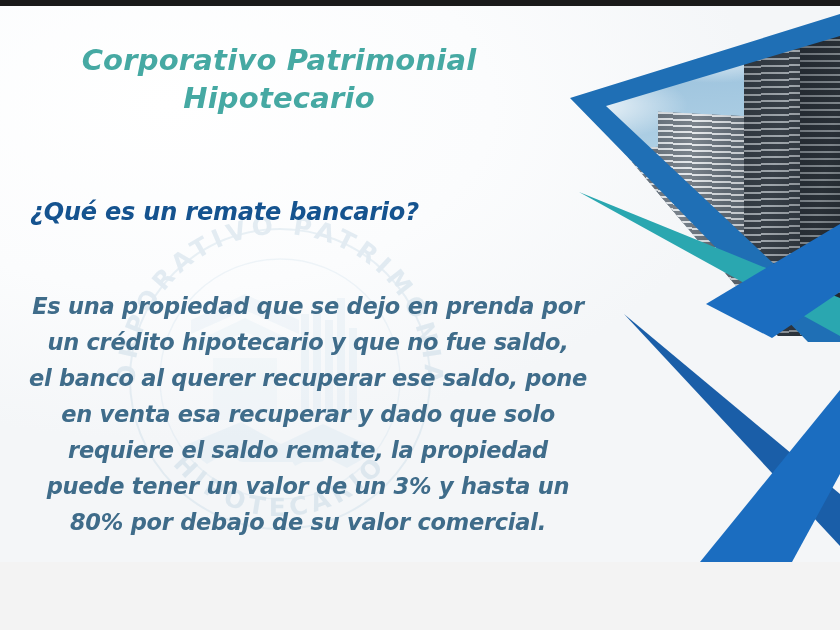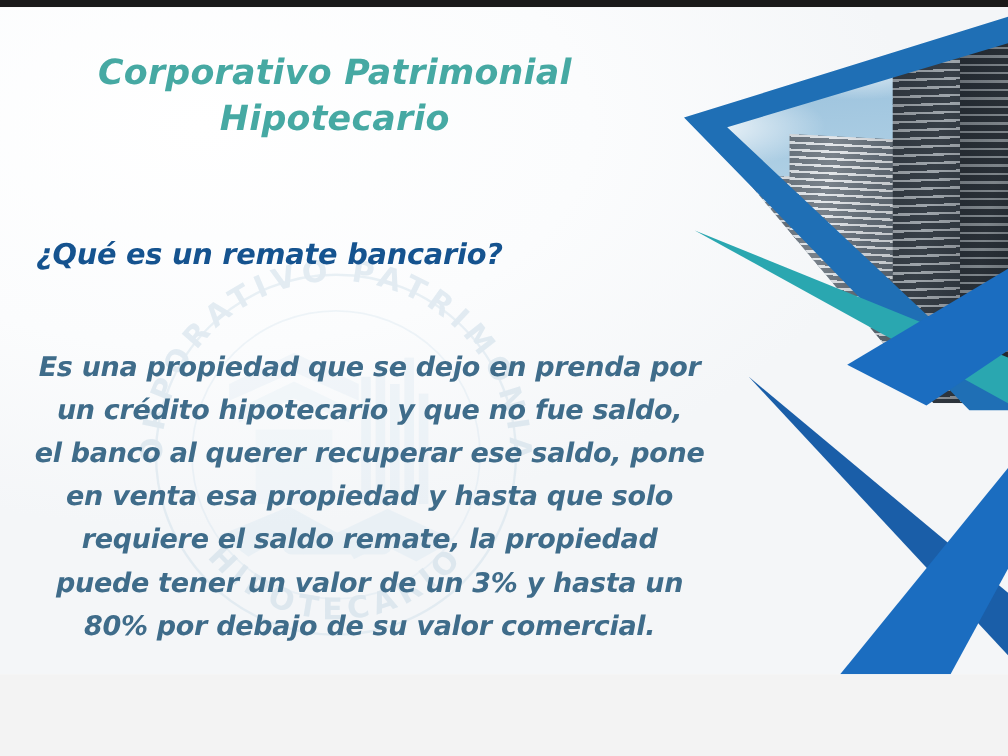--- a/index.html
+++ b/index.html
@@ -245,21 +245,21 @@
       <span>Corporativo Patrimonial</span>
       <span class="l2">Hipotecario</span>
     </div>
 
     <div class="question">¿Qué es un remate bancario?</div>
 
     <div class="body-copy">
       <span>Es una propiedad que se dejo en prenda por</span>
       <span>un crédito hipotecario y que no fue saldo,</span>
       <span>el banco al querer recuperar ese saldo, pone</span>
-      <span>en venta esa propiedad y hasta que solo</span>
+      <span>en venta esa recuperar y dado que solo</span>
       <span>requiere el saldo remate, la propiedad</span>
       <span>puede tener un valor de un 3% y hasta un</span>
       <span>80% por debajo de su valor comercial.</span>
     </div>
 
   </div>
 
   <div class="bar-bottom"></div>
 </div>
 

